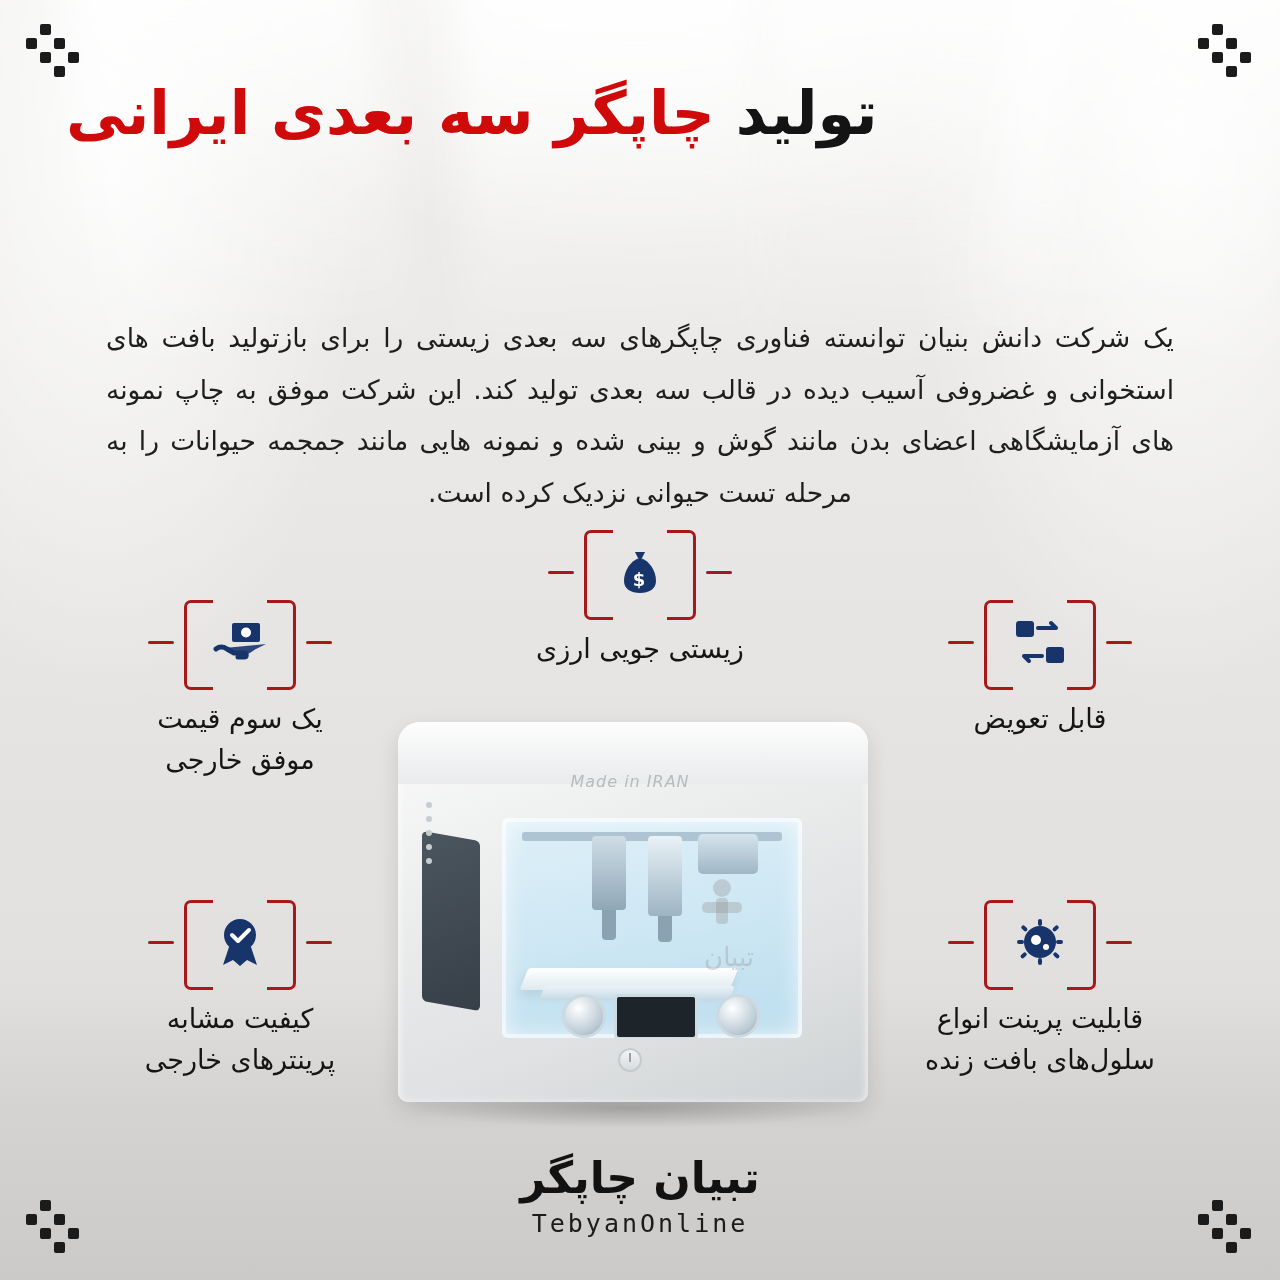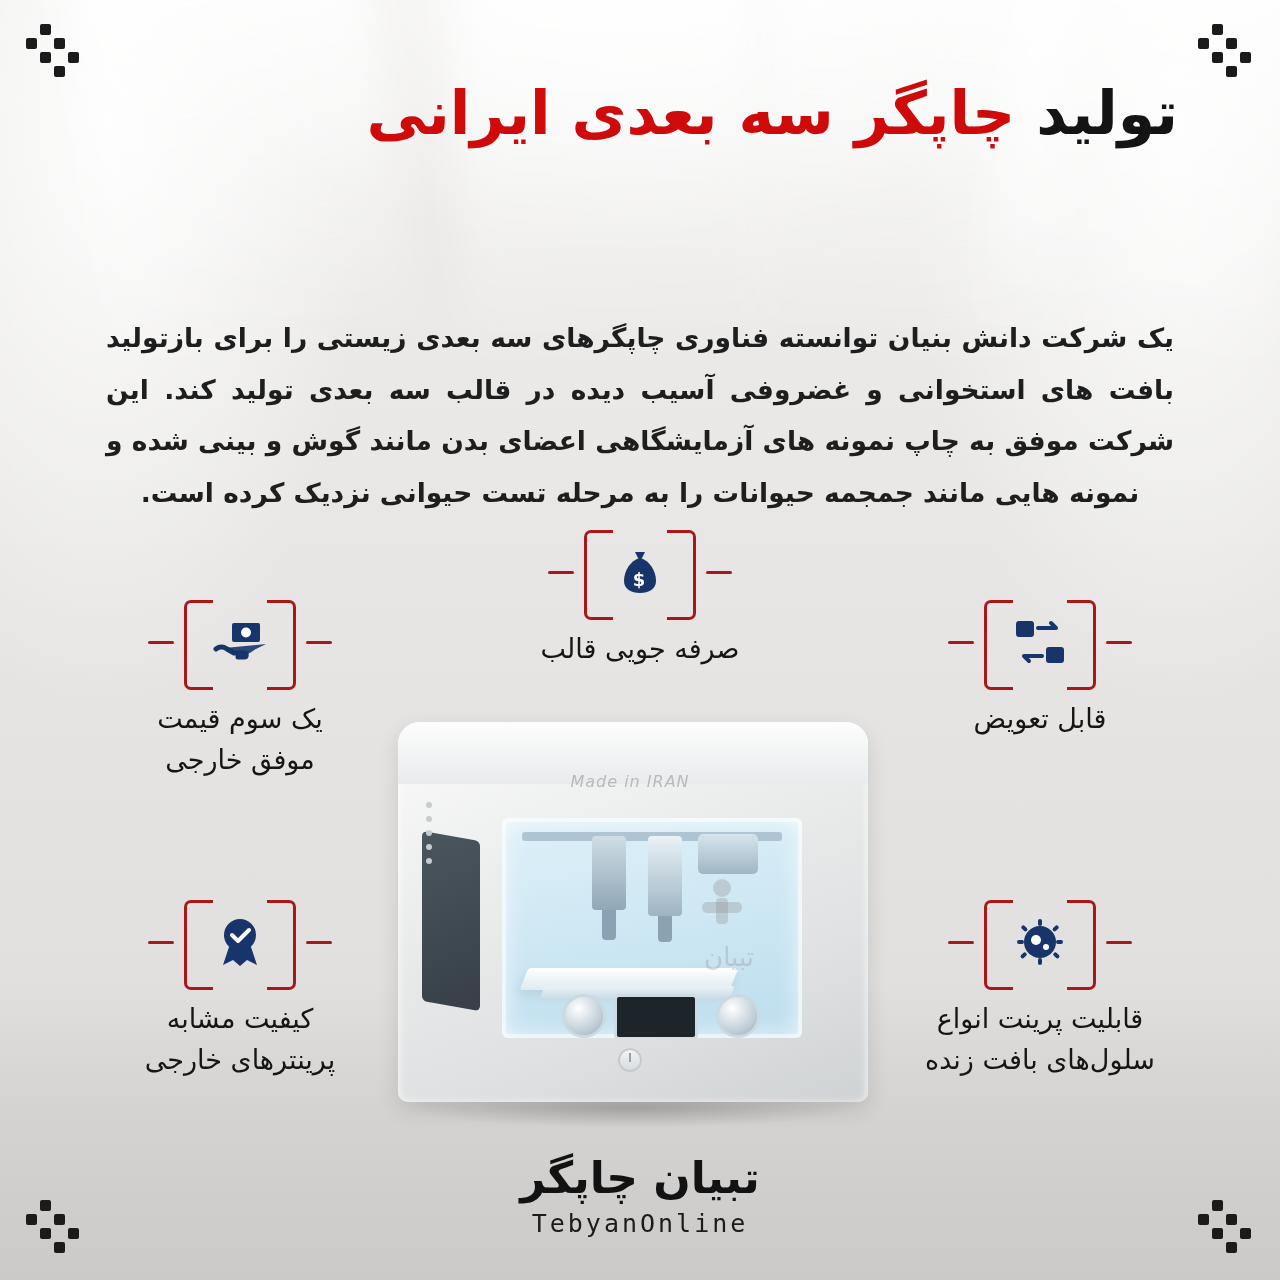--- a/index.html
+++ b/index.html
@@ -61,22 +61,22 @@
   .corner.tr { top: 24px; left: 1198px; }
   .corner.bl { bottom: 24px; right: 1198px; }
   .corner.br { bottom: 24px; left: 1198px; }
 
   
   .header {
     position: absolute;
     top: 72px;
     left: 0;
     right: 0;
-    text-align: right;
-    padding: 0 102px;
+    text-align: left;
+    padding: 0 66px;
     box-sizing: border-box;
   }
   .title-line {
     font-weight: 700;
     font-size: 60px;
     line-height: 1.38;
     color: #141414;
     letter-spacing: -0.5px;
     text-shadow: 0 1px 0 rgba(255,255,255,0.6);
   }
@@ -86,21 +86,20 @@
     position: absolute;
     top: 312px;
     left: 106px;
     right: 106px;
     text-align: justify;
     text-align-last: center;
     font-size: 26.5px;
     line-height: 1.95;
     color: #1e1e1e;
     direction: rtl;
-    font-weight: bold;
   }
 
   
   .feature {
     position: absolute;
     width: 250px;
     text-align: center;
     direction: rtl;
   }
   .badge {
@@ -380,21 +379,21 @@
       <div class="dash dl"></div>
       <div class="bracket left"></div>
       <div class="bracket right"></div>
       <div class="dash dr"></div>
       <svg width="46" height="48" viewBox="0 0 46 48">
         <path d="M18 4h10l-3 6h-4z" fill="#17346b"></path>
         <path d="M22 10c-8 3-15 12-15 23 0 8 7 12 16 12s16-4 16-12c0-11-7-20-15-23z" fill="#17346b"></path>
         <text x="22" y="38" font-size="18" font-family="DejaVu Sans, sans-serif" font-weight="bold" fill="#ffffff" text-anchor="middle">$</text>
       </svg>
     </div>
-    <div class="feature-label">صرفه جویی قالب</div>
+    <div class="feature-label">زیستی جویی ارزی</div>
   </div>
 
   <div class="feature f-price">
     <div class="badge">
       <div class="dash dl"></div>
       <div class="bracket left"></div>
       <div class="bracket right"></div>
       <div class="dash dr"></div>
       <svg width="56" height="46" viewBox="0 0 56 46">
         <rect x="20" y="4" width="28" height="19" rx="2" fill="#17346b"></rect>

